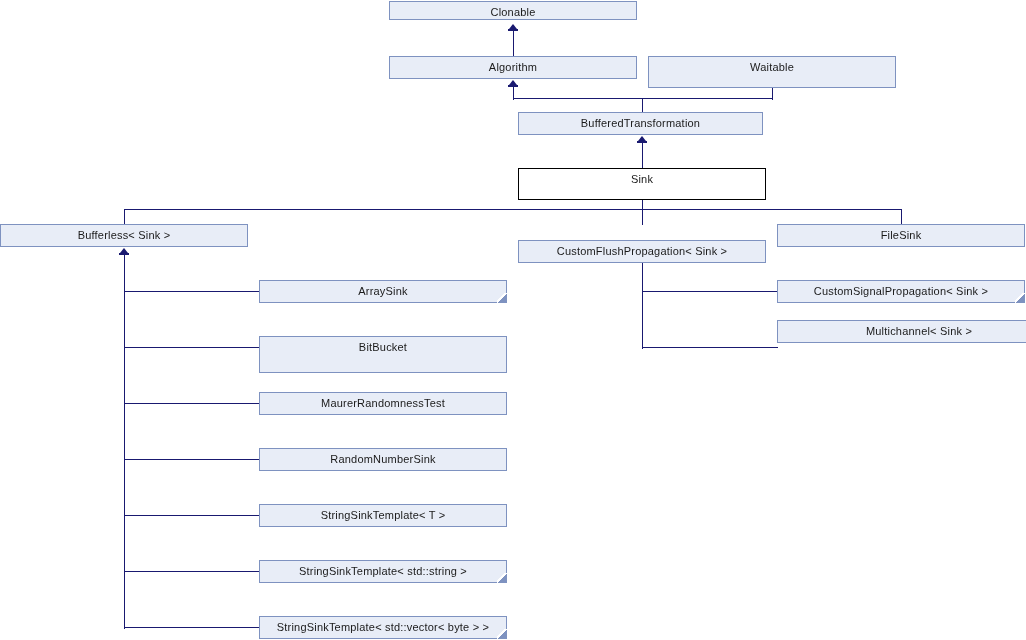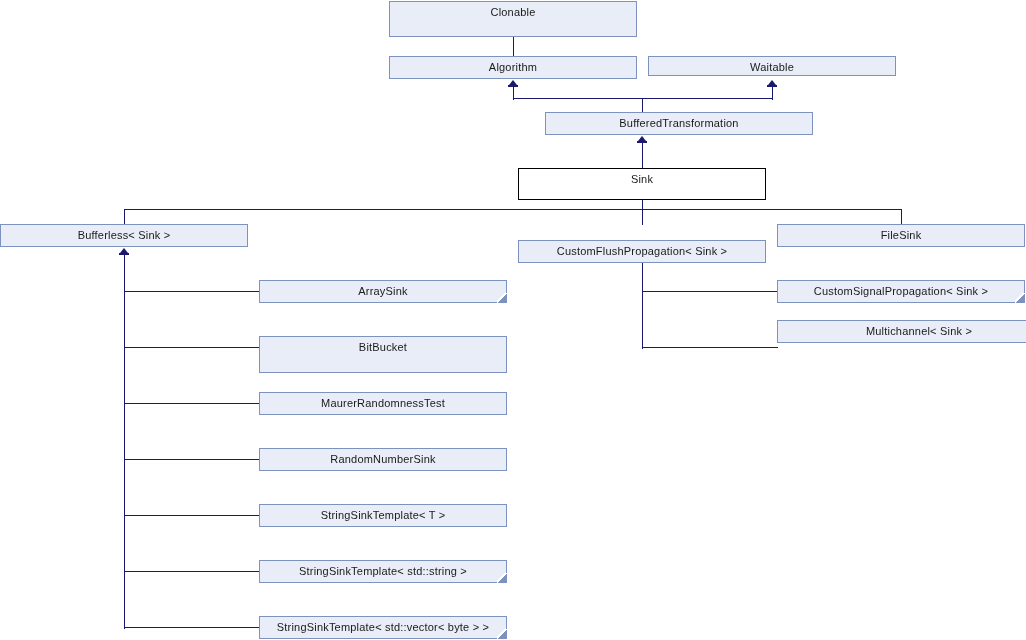--- a/index.html
+++ b/index.html
@@ -95,30 +95,30 @@
       <div class="vline" style="left: 642px; top: 254px; height: 95px;"></div>
       <div class="arrow" style="left: 508px; top: 24px;"></div>
       <div class="arrow" style="left: 508px; top: 80px;"></div>
       <div class="arrow" style="left: 767px; top: 80px;"></div>
       <div class="arrow" style="left: 637px; top: 136px;"></div>
       <div class="arrow" style="left: 637px; top: 192px;"></div>
       <div class="arrow" style="left: 119px; top: 248px;"></div>
       <div class="arrow" style="left: 637px; top: 248px;"></div>
     </div>
   <div>
-      <div class="node" style="left: 389px; top: 1px; width: 248px; height: 36px;">
+      <div class="node" style="left: 389px; top: 1px; width: 248px; height: 19px;">
         <span class="lbl">Clonable</span>
       </div>
       <div class="node" style="left: 389px; top: 56px; width: 248px; height: 23px;">
         <span class="lbl">Algorithm</span>
       </div>
-      <div class="node" style="left: 648px; top: 56px; width: 248px; height: 20px;">
+      <div class="node" style="left: 648px; top: 56px; width: 248px; height: 32px;">
         <span class="lbl">Waitable</span>
       </div>
-      <div class="node" style="left: 545px; top: 112px; width: 268px; height: 23px;">
+      <div class="node" style="left: 518px; top: 112px; width: 245px; height: 23px;">
         <span class="lbl">BufferedTransformation</span>
       </div>
       <div class="node highlight" style="left: 518px; top: 168px; width: 248px; height: 32px;">
         <span class="lbl">Sink</span>
       </div>
       <div class="node" style="left: 0px; top: 224px; width: 248px; height: 23px;">
         <span class="lbl">Bufferless&lt; Sink &gt;</span>
       </div>
       <div class="node" style="left: 518px; top: 240px; width: 248px; height: 23px;">
         <span class="lbl">CustomFlushPropagation&lt; Sink &gt;</span>

